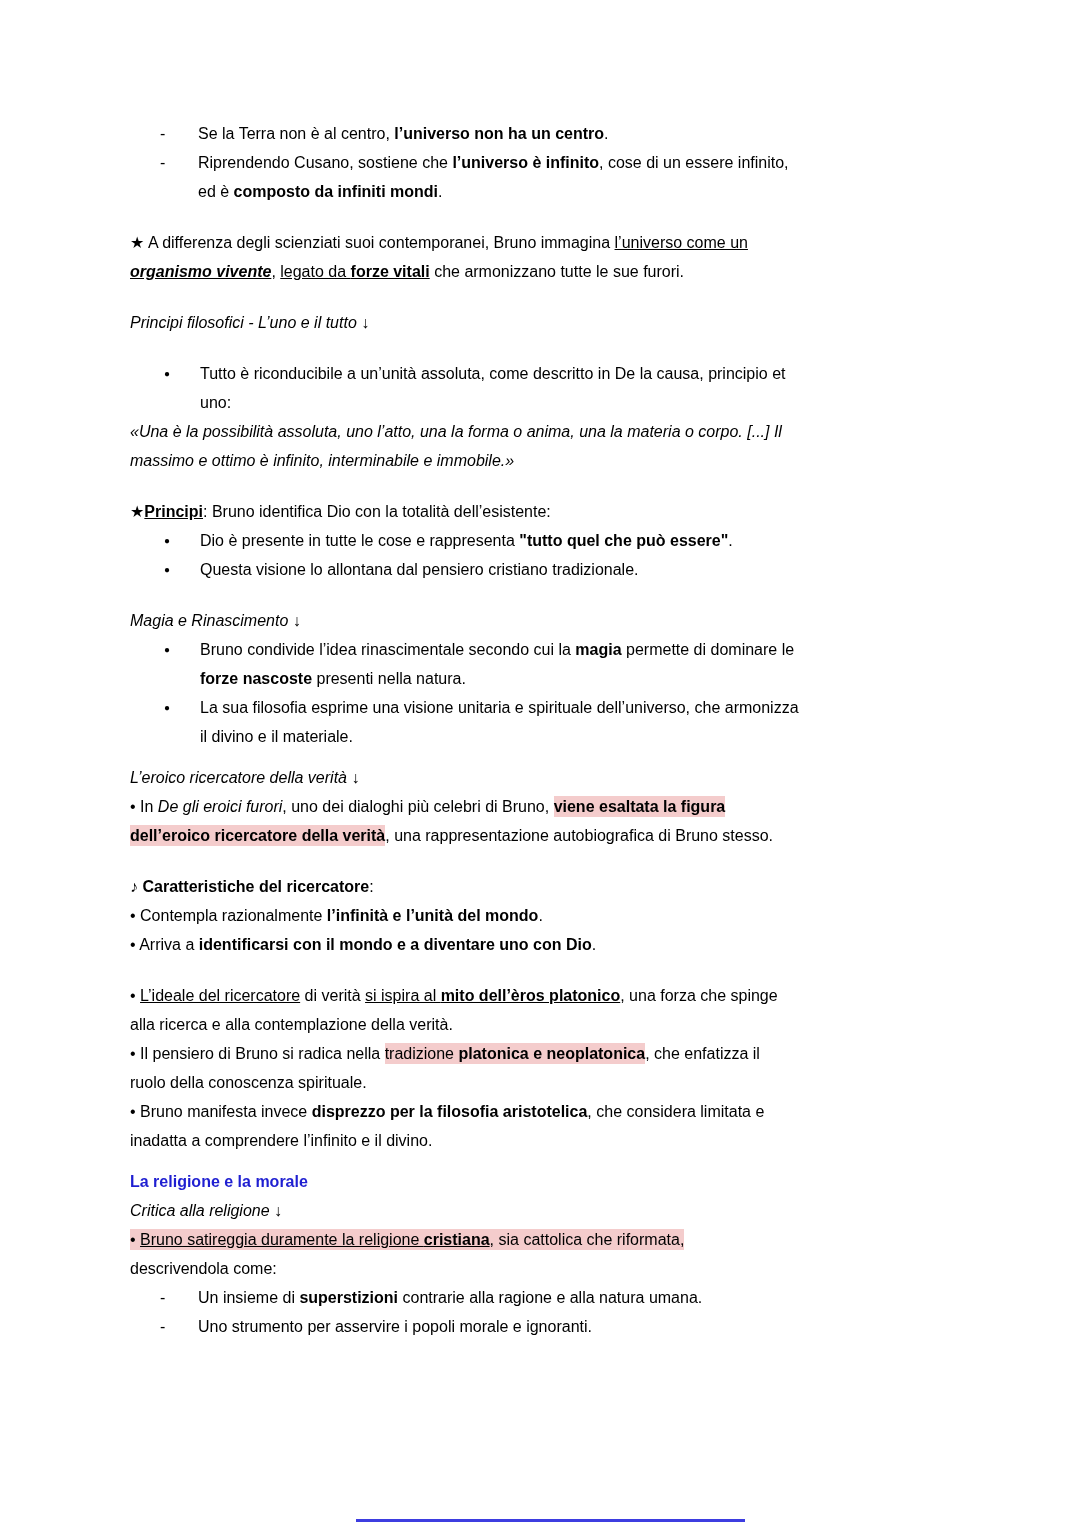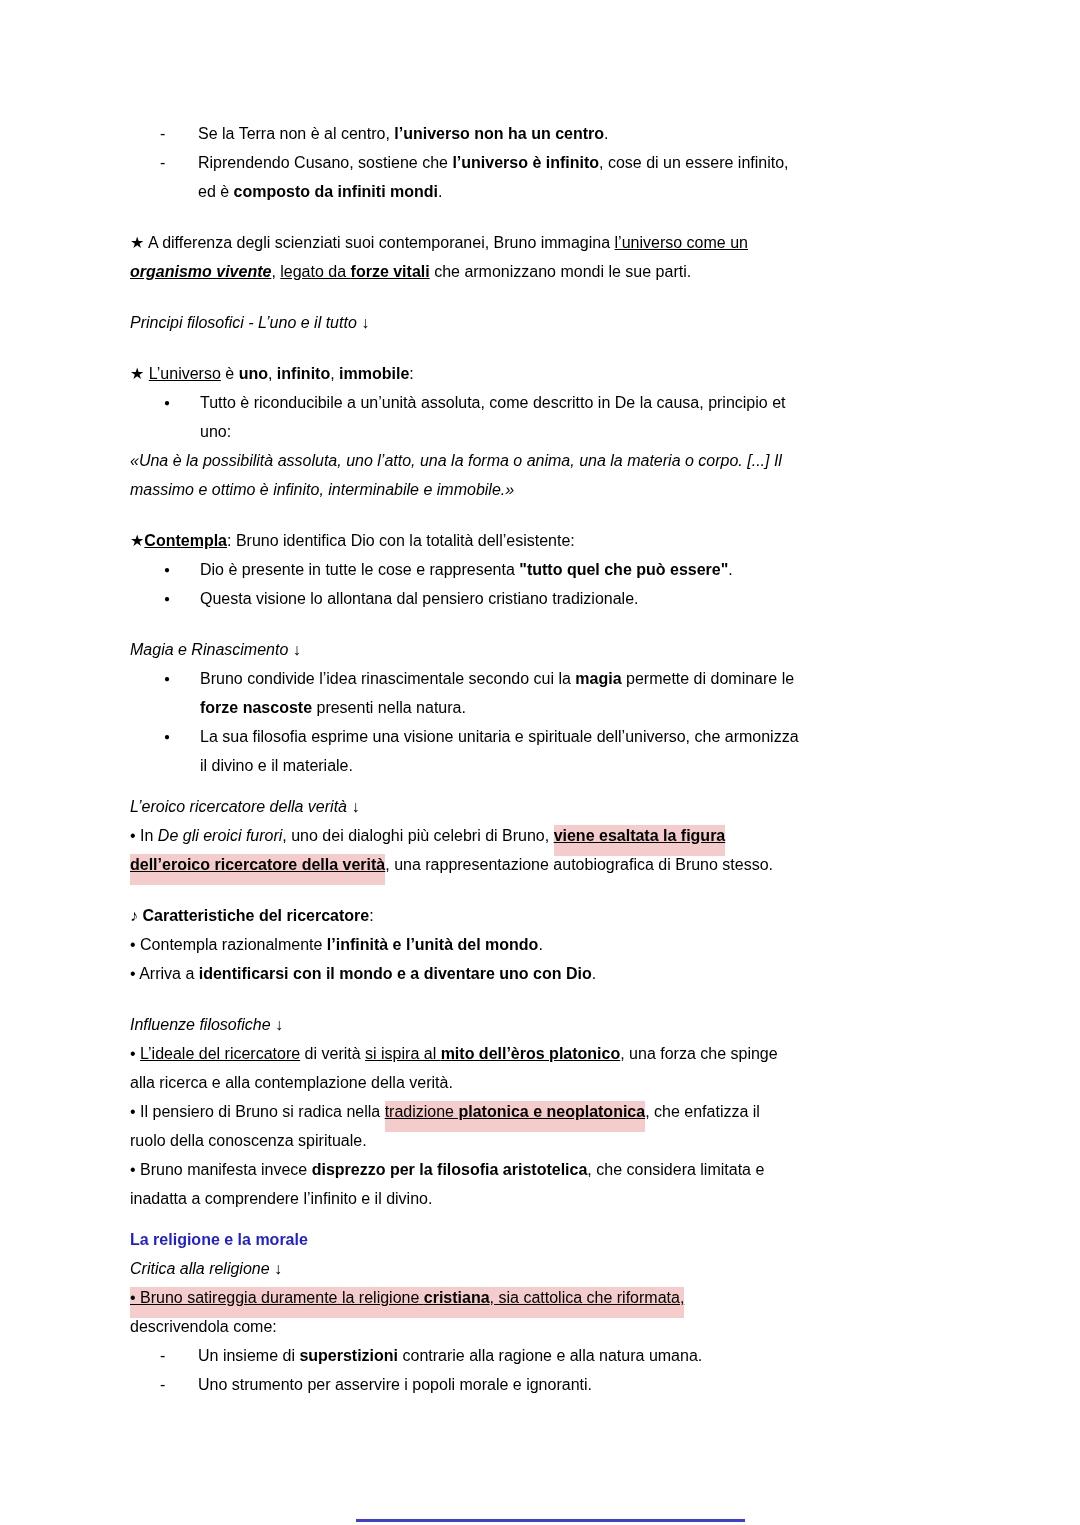--- a/index.html
+++ b/index.html
@@ -21,21 +21,21 @@
   }
   .bullet-item .marker {
     flex: 0 0 70px; box-sizing: border-box; padding-left: 34px;
     font-size: 10px; line-height: 29px;
   }
   .content { flex: 1 1 auto; min-width: 0; }
   .run { white-space: pre-wrap; }
   .run.b { font-weight: bold; }
   .run.i { font-style: italic; }
   .run.u { text-decoration: underline; }
-  .run.hl { background: var(--hl, #f4cccc); padding-top: 2px; padding-bottom: 12px; text-decoration: underline; }
+  .run.hl { background: var(--hl, #f4cccc); padding-top: 2px; padding-bottom: 2px; }
   .run.blue { color: var(--blue, #1f1fd1); }
   .blue-heading { font-weight: bold; }
   .bottom-line {
     position: absolute; left: 356px; top: 1519px;
     width: 389px; height: 3px; background: var(--divider, #3d3de0);
   }
 </style>
 </head>
 <body>
 
@@ -43,32 +43,31 @@
   <div class="doc">
       <div class="block dash-item">
         <span class="marker">-</span>
         <span class="content"><span class="run">Se la Terra non è al centro, </span><span class="run b">l’universo non ha un centro</span><span class="run">.</span></span>
       </div>
       <div class="block dash-item">
         <span class="marker">-</span>
         <span class="content"><span class="run">Riprendendo Cusano, sostiene che </span><span class="run b">l’universo è infinito</span><span class="run">, cose di un essere infinito,</span><br><span class="run">ed è </span><span class="run b">composto da infiniti mondi</span><span class="run">.</span></span>
       </div>
       <div class="spacer"></div>
-      <div class="block paragraph"><span class="run">★ A differenza degli scienziati suoi contemporanei, Bruno immagina </span><span class="run u">l’universo come un</span><br><span class="run b i u">organismo vivente</span><span class="run">, </span><span class="run u">legato da </span><span class="run b u">forze vitali</span><span class="run"> che armonizzano mondi le sue parti.</span></div>
+      <div class="block paragraph"><span class="run">★ A differenza degli scienziati suoi contemporanei, Bruno immagina </span><span class="run u">l’universo come un</span><br><span class="run b i u">organismo vivente</span><span class="run">, </span><span class="run u">legato da </span><span class="run b u">forze vitali</span><span class="run"> che armonizzano tutte le sue furori.</span></div>
       <div class="spacer"></div>
       <div class="block italic-subheading"><span class="run i">Principi filosofici - L’uno e il tutto</span><span class="run"> ↓</span></div>
       <div class="spacer"></div>
-      <div class="block paragraph"><span class="run">★ </span><span class="run u">L’universo</span><span class="run"> è </span><span class="run b">uno</span><span class="run">, </span><span class="run b">infinito</span><span class="run">, </span><span class="run b">immobile</span><span class="run">:</span></div>
       <div class="block bullet-item">
         <span class="marker">●</span>
         <span class="content"><span class="run">Tutto è riconducibile a un’unità assoluta, come descritto in De la causa, principio et</span><br><span class="run">uno:</span></span>
       </div>
       <div class="block quote-paragraph"><span class="run i">«Una è la possibilità assoluta, uno l’atto, una la forma o anima, una la materia o corpo. [...] Il</span><br><span class="run i">massimo e ottimo è infinito, interminabile e immobile.»</span></div>
       <div class="spacer"></div>
-      <div class="block paragraph"><span class="run">★</span><span class="run b u">Contempla</span><span class="run">: Bruno identifica Dio con la totalità dell’esistente:</span></div>
+      <div class="block paragraph"><span class="run">★</span><span class="run b u">Principi</span><span class="run">: Bruno identifica Dio con la totalità dell’esistente:</span></div>
       <div class="block bullet-item">
         <span class="marker">●</span>
         <span class="content"><span class="run">Dio è presente in tutte le cose e rappresenta </span><span class="run b">"tutto quel che può essere"</span><span class="run">.</span></span>
       </div>
       <div class="block bullet-item">
         <span class="marker">●</span>
         <span class="content"><span class="run">Questa visione lo allontana dal pensiero cristiano tradizionale.</span></span>
       </div>
       <div class="spacer"></div>
       <div class="block italic-subheading"><span class="run i">Magia e Rinascimento</span><span class="run"> ↓</span></div>
@@ -81,21 +80,20 @@
         <span class="content"><span class="run">La sua filosofia esprime una visione unitaria e spirituale dell’universo, che armonizza</span><br><span class="run">il divino e il materiale.</span></span>
       </div>
       <div class="spacer sm"></div>
       <div class="block italic-subheading"><span class="run i">L’eroico ricercatore della verità</span><span class="run"> ↓</span></div>
       <div class="block paragraph"><span class="run">• In </span><span class="run i">De gli eroici furori</span><span class="run">, uno dei dialoghi più celebri di Bruno, </span><span class="run b hl">viene esaltata la figura</span><br><span class="run b hl">dell’eroico ricercatore della verità</span><span class="run">, una rappresentazione autobiografica di Bruno stesso.</span></div>
       <div class="spacer"></div>
       <div class="block paragraph"><span class="run b">♪ </span><span class="run b">Caratteristiche del ricercatore</span><span class="run">:</span></div>
       <div class="block paragraph"><span class="run">• Contempla razionalmente </span><span class="run b">l’infinità e l’unità del mondo</span><span class="run">.</span></div>
       <div class="block paragraph"><span class="run">• Arriva a </span><span class="run b">identificarsi con il mondo e a diventare uno con Dio</span><span class="run">.</span></div>
       <div class="spacer"></div>
-      <div class="block italic-subheading"><span class="run i">Influenze filosofiche</span><span class="run"> ↓</span></div>
       <div class="block paragraph"><span class="run">• </span><span class="run u">L’ideale del ricercatore</span><span class="run"> di verità </span><span class="run u">si ispira al </span><span class="run b u">mito dell’èros platonico</span><span class="run">, una forza che spinge</span><br><span class="run">alla ricerca e alla contemplazione della verità.</span></div>
       <div class="block paragraph"><span class="run">• Il pensiero di Bruno si radica nella </span><span class="run hl">tradizione </span><span class="run b hl">platonica e neoplatonica</span><span class="run">, che enfatizza il</span><br><span class="run">ruolo della conoscenza spirituale.</span></div>
       <div class="block paragraph"><span class="run">• Bruno manifesta invece </span><span class="run b">disprezzo per la filosofia aristotelica</span><span class="run">, che considera limitata e</span><br><span class="run">inadatta a comprendere l’infinito e il divino.</span></div>
       <div class="spacer sm"></div>
       <div class="block blue-heading"><span class="run b blue">La religione e la morale</span></div>
       <div class="block italic-subheading"><span class="run i">Critica alla religione</span><span class="run"> ↓</span></div>
       <div class="block paragraph"><span class="run hl">• </span><span class="run u hl">Bruno satireggia duramente la religione </span><span class="run b u hl">cristiana</span><span class="run hl">, sia cattolica che riformata,</span><br><span class="run">descrivendola come:</span></div>
       <div class="block dash-item">
         <span class="marker">-</span>
         <span class="content"><span class="run">Un insieme di </span><span class="run b">superstizioni</span><span class="run"> contrarie alla ragione e alla natura umana.</span></span>

